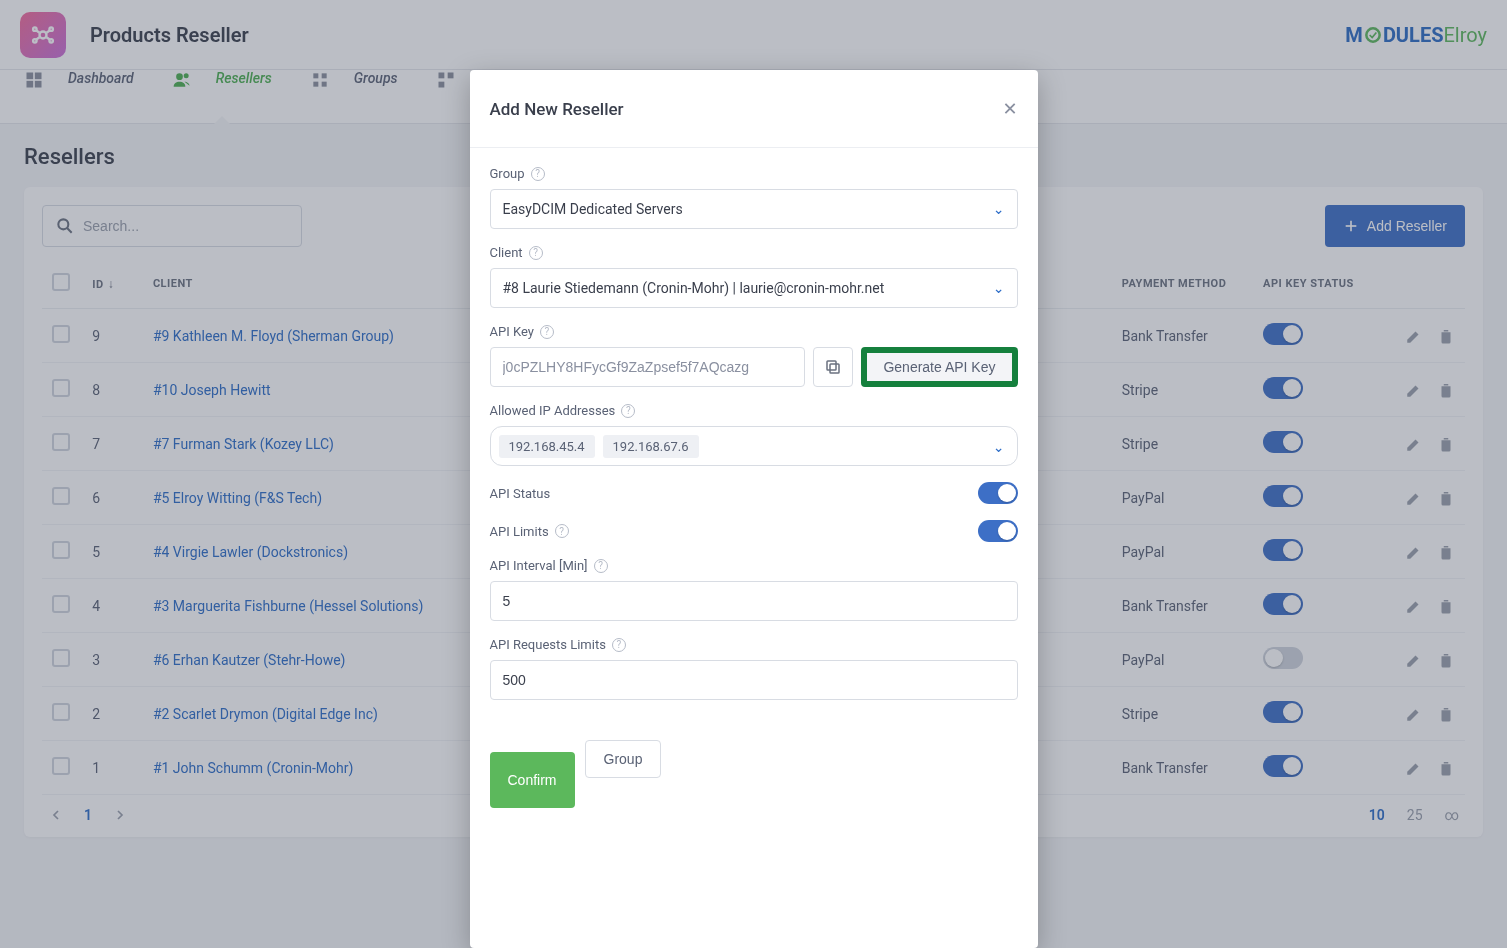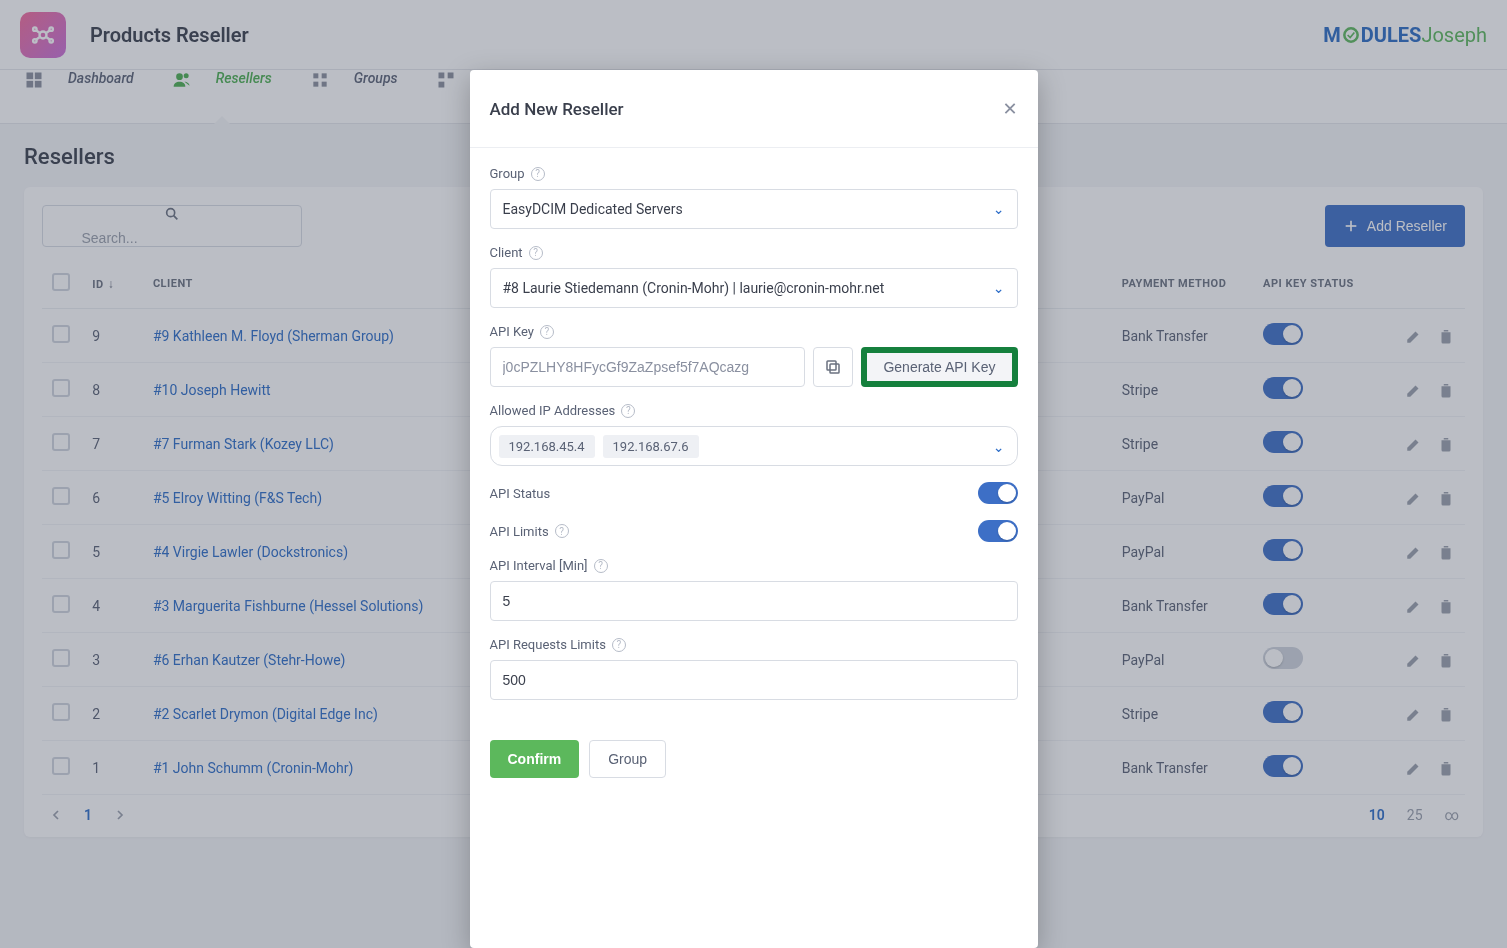--- a/index.html
+++ b/index.html
@@ -61,21 +61,21 @@
 .page-title { font-size:22px; font-weight:500; color:#3a3f4c; margin-bottom:18px; }
 
 .card {
   background:#fff; border-radius:6px; padding:18px 18px 10px;
   box-shadow: 0 1px 3px rgba(0,0,0,0.04);
 }
 .card-top { display:flex; justify-content:space-between; align-items:center; margin-bottom:12px; }
 .search-box {
   display:flex; align-items:center; gap:8px;
   width: 260px; height:42px; border:1px solid #d8dce3; border-radius:4px;
-  padding:0 12px; color:#9aa0ac;flex-direction:column;
+  padding:0 12px; color:#9aa0ac;
 }
 .search-box input {
   border:none; outline:none; flex:1; font-size:14px; color:#3a3f4c;
   background:transparent;
 }
 .search-box input::placeholder { color:#9aa0ac; }
 .btn-primary {
   background:#3d6fc6; color:#fff; border:none; border-radius:4px;
   height:42px; padding:0 18px; font-size:14px; font-weight:500;
   display:flex; align-items:center; gap:8px; cursor:pointer;
@@ -189,21 +189,21 @@
   background:#eef0f4; padding:4px 10px; border-radius:3px;
   font-size:13px; color:#5a6275;
 }
 .chips-box .chev-dn { position:absolute; right:12px; top:12px; color:#2d6dc8; }
 .toggle-row { display:flex; justify-content:space-between; align-items:center; }
 .modal-footer {
   padding:14px 20px 18px; display:flex; gap:10px;
 }
 .btn-confirm {
   background:#5cb85c; color:#fff; border:none; border-radius:4px;
-  height:38px; padding:0 18px; font-size:14px; cursor:pointer; font-weight:700;
+  height:56px; padding:0 18px; font-size:14px; cursor:pointer; font-weight:400;margin-top:12px;
 }
 .btn-cancel {
   background:#fff; border:1px solid #d8dce3; border-radius:4px;
   height:38px; padding:0 18px; font-size:14px; cursor:pointer; color:#5a6275;
 }
 </style>
 </head>
 <body>
 
 <div class="header">
@@ -223,21 +223,21 @@
     </div>
     <div class="app-title">Products Reseller</div>
   </div>
   <div class="logo">
     <span class="m">M</span>
       <svg viewBox="0 0 24 24">
         <circle cx="12" cy="12" r="8" fill="none" stroke="#5cb85c" stroke-width="3"></circle>
         <path d="M8 12l3 3 5-6" fill="none" stroke="#5cb85c" stroke-width="2"></path>
       </svg>
       <span class="m">DULES</span>
-      <span class="g">Joseph</span>
+      <span class="g">Elroy</span>
   </div>
 </div>
 
 <div class="tabs">
   <div class="tab">
     <svg class="tab-icon" viewBox="0 0 24 24">
         <rect x="3" y="3" width="8" height="8"></rect>
         <rect x="13" y="3" width="8" height="8"></rect>
         <rect x="3" y="13" width="8" height="8"></rect>
         <rect x="13" y="13" width="8" height="8"></rect>

